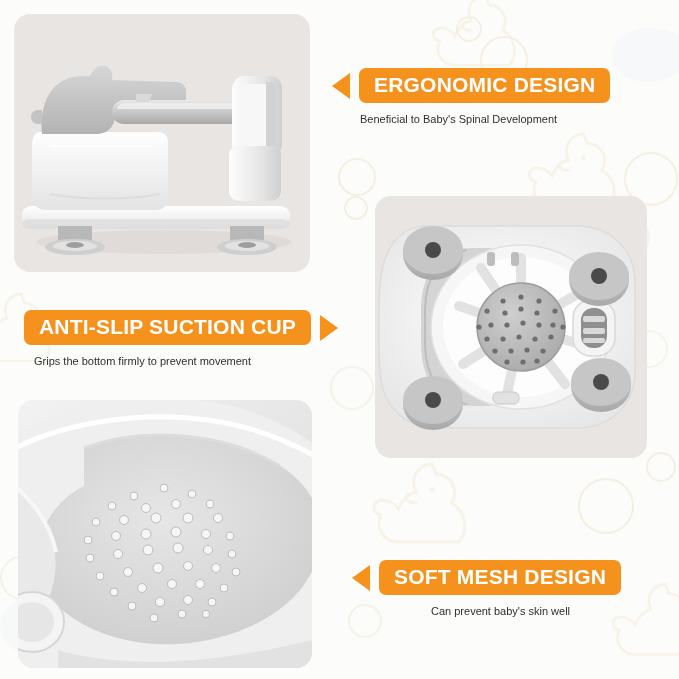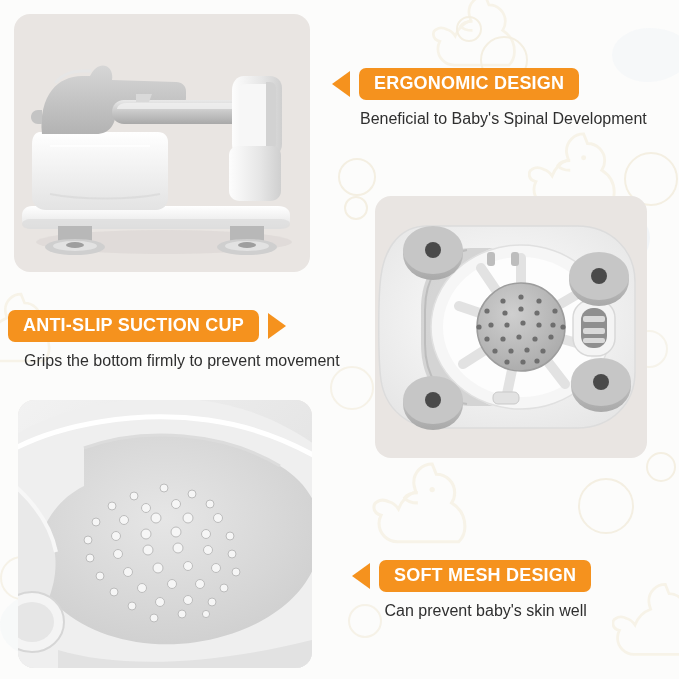--- a/index.html
+++ b/index.html
@@ -27,31 +27,31 @@
   .panel-inner{position:absolute;inset:0;}
 
   
   .callout{position:absolute;}
   .callout-row{display:flex;align-items:center;gap:9px;}
   .badge{
     background:#f5921e;
     color:#fff;
     border-radius:7px;
     font-weight:bold;
-    font-size:18px;
+    font-size:21px;
     letter-spacing:.2px;
     padding:6px 15px 8px 15px;
     line-height:1;
     white-space:nowrap;
   }
   .tri{width:0;height:0;}
   .tri-left{border-top:13px solid transparent;border-bottom:13px solid transparent;border-right:18px solid #f5921e;}
   .tri-right{border-top:13px solid transparent;border-bottom:13px solid transparent;border-left:18px solid #f5921e;}
   .sub{
-    font-size:16px;
+    font-size:11px;
     color:#2f2f2f;
     white-space:nowrap;
     margin-top:10px;
   }
   .sub.center{text-align:center;}
 </style>
 </head>
 <body>
 
 <div id="stage">
@@ -347,26 +347,26 @@
   </div>
 
   <div class="callout" style="left:332px;top:68px;">
     <div class="callout-row">
       <div class="tri tri-left"></div>
       <div class="badge">ERGONOMIC DESIGN</div>
     </div>
     <div class="sub" style="margin-left:28px;">Beneficial to Baby's Spinal Development</div>
   </div>
 
-  <div class="callout" style="left:8px;top:310px;">
+  <div class="callout" style="left:24px;top:310px;">
     <div class="callout-row">
       <div class="badge">ANTI-SLIP SUCTION CUP</div>
       <div class="tri tri-right"></div>
     </div>
-    <div class="sub" style="margin-left:16px;">Grips the bottom firmly to prevent movement</div>
+    <div class="sub" style="margin-left:10px;">Grips the bottom firmly to prevent movement</div>
   </div>
 
   <div class="callout" style="left:352px;top:560px;">
     <div class="callout-row">
       <div class="tri tri-left"></div>
       <div class="badge">SOFT MESH DESIGN</div>
     </div>
     <div class="sub center" style="margin-left:28px;">Can prevent baby's skin well</div>
   </div>
 

